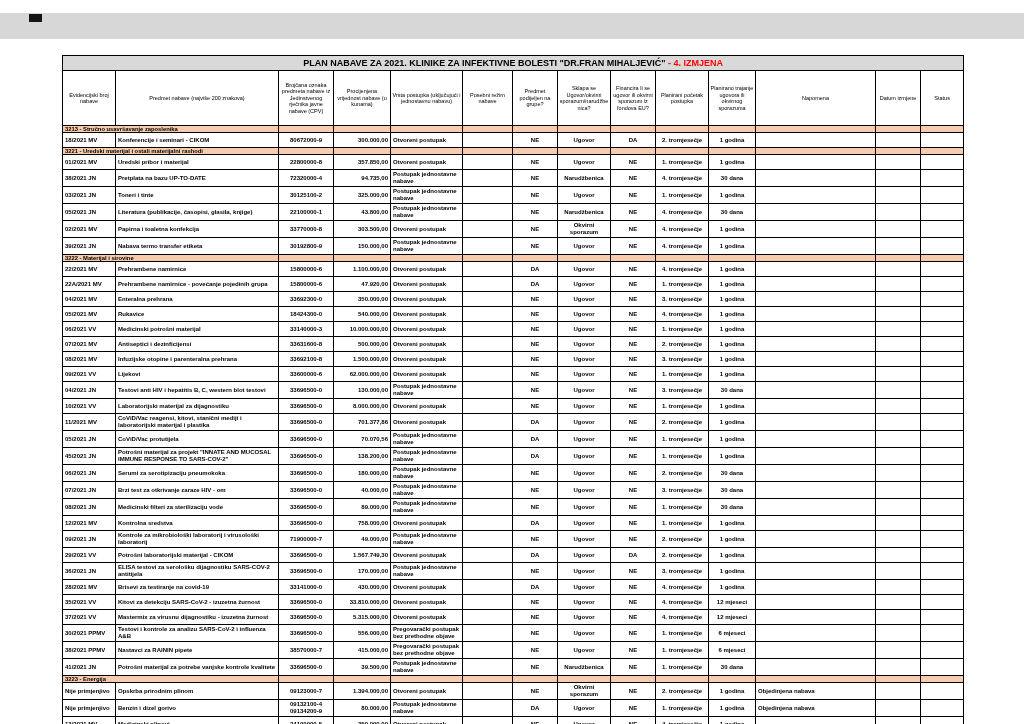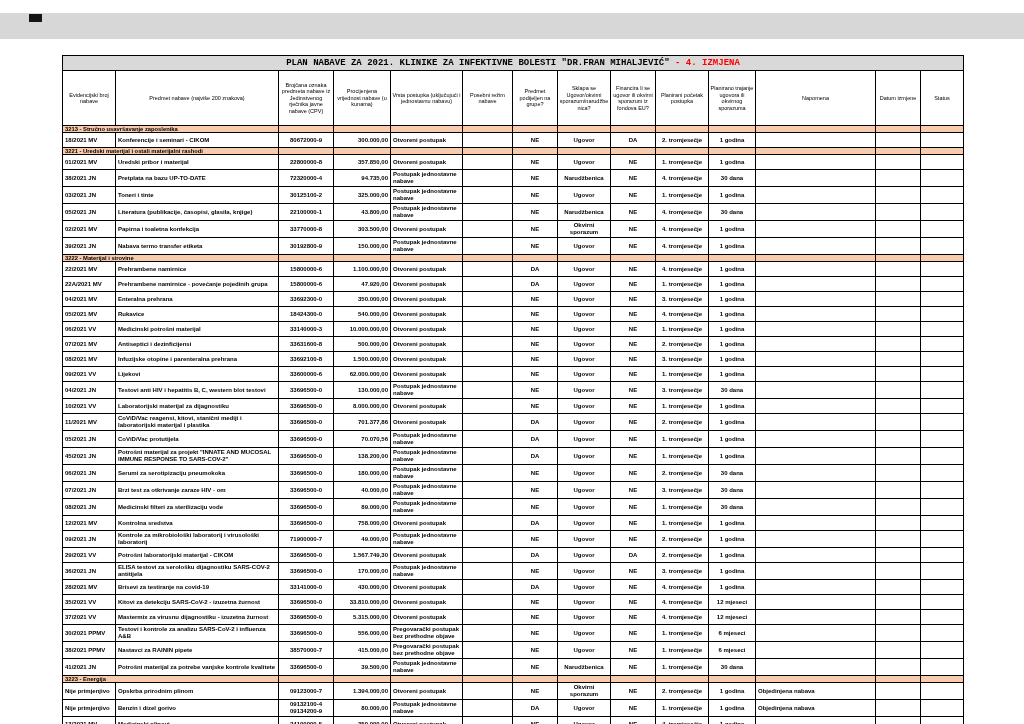--- a/index.html
+++ b/index.html
@@ -8,21 +8,21 @@
     font-family:"Liberation Sans", sans-serif;color:#000;
     -webkit-font-smoothing:antialiased;
   }
   .topbar{position:absolute;left:0;top:13px;width:1024px;height:26px;background:#d7d7d7;}
   .topmark{position:absolute;left:29px;top:14px;width:13px;height:8px;background:#151515;}
   .sheet{position:absolute;left:62px;top:55px;width:901px;}
   table{border-collapse:collapse;width:901px;table-layout:fixed;}
   td{border:1px solid #000;vertical-align:middle;padding:1px 2px;overflow:hidden;word-wrap:break-word;}
   tr.title-row td{
     background:#d9d9d9;text-align:center;font-weight:bold;font-size:9px;height:14px;
-    border:1.5px solid #000;padding:0 10px;white-space:nowrap;font-family:Liberation Mono, monospace;
+    border:1.5px solid #000;padding:0 10px;white-space:nowrap;
   }
   tr.head-row td{
     background:#ffffff;text-align:center;font-size:5.5px;line-height:6.5px;height:52px;
     vertical-align:middle;font-weight:normal;padding:1px;
   }
   tr.sec-row td{
     background:#f8cbad;font-weight:bold;font-size:5.8px;line-height:6px;height:6px;
     text-align:left;white-space:nowrap;padding:0 2px;
   }
   tr.data-row td{

